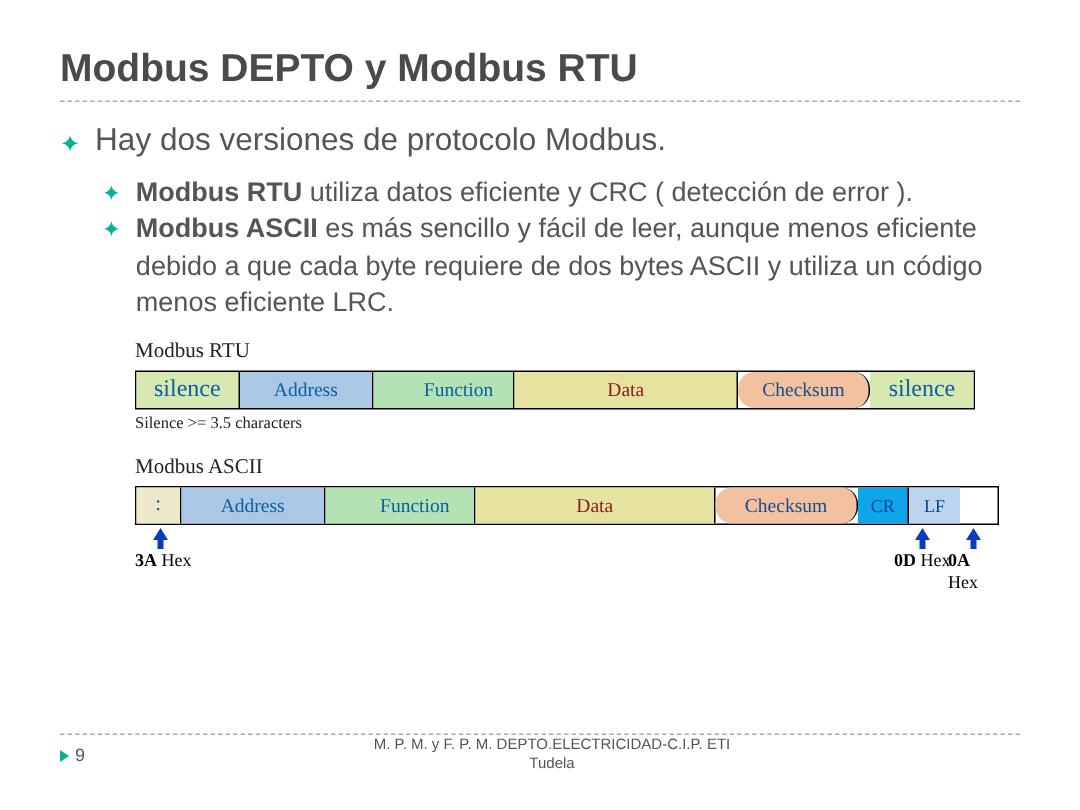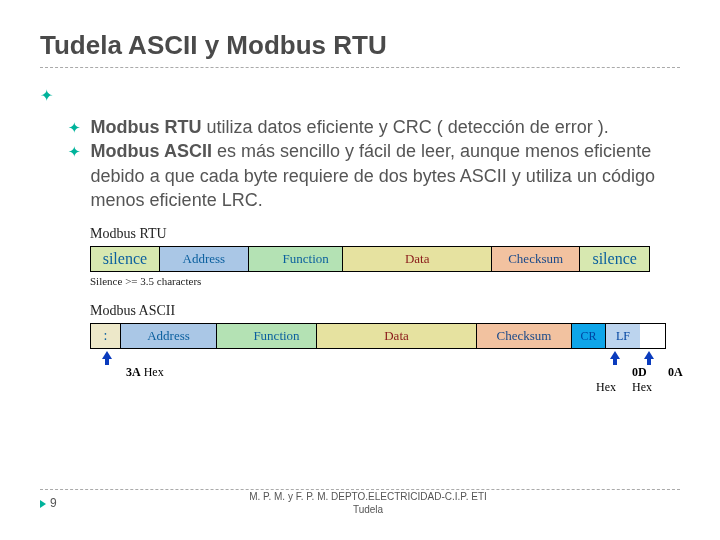--- a/index.html
+++ b/index.html
@@ -31,52 +31,53 @@
   .cell {
     display: flex; align-items: center; justify-content: center;
     font-family: "Times New Roman", serif; font-size: 13px;
     border-right: 1px solid #000;
   }
   .cell:last-child { border-right: none; }
   .c-silence { background: #d7e8b0; width: 74px; color: #0a5f9e; font-size: 16px; }
   .c-addr    { background: #aac7e6; width: 96px; color: #0a5f9e; }
   .c-func    { background: #b4e2b4; width: 100px; color: #0a5f9e; padding-left: 20px; }
   .c-data    { background: #e6e2a0; width: 160px; color: #8a1a1a; }
-  .c-chk     { background: #f2c2a0; width: 95px; color: #1a4a8a; }
+  .c-chk     { background: #f2c2a0; width: 95px; color: #1a4a8a; border-radius: 11px; }
   .c-colon   { background: #ede8c9; width: 30px; color: #0a5f9e; font-size: 14px; }
   .c-cr      { background: #0ea5e9; width: 34px; color: #0144a0; font-size: 12px; }
   .c-lf      { background: #bcd4ee; width: 34px; color: #0144a0; font-size: 12px; }
 
   .silence-note { font-family: "Times New Roman", serif; font-size: 11px; color: #222; margin-top: 3px; }
 
   .arrow-row { position: relative; width: 560px; height: 30px; margin-top: 2px; }
   .arrow { position: absolute; top: 0; }
   .arrow svg { display: block; }
   .hex { position: absolute; top: 14px; font-family: "Times New Roman", serif; font-size: 12px; }
-  .hex b { font-weight: bold; margin-left: 36px; }
+  .hex b { font-weight: bold; }
 
   .footer-line { position: absolute; left: 40px; right: 40px; bottom: 50px; border-top: 1px dashed #aaa; }
   .page-num { position: absolute; left: 50px; bottom: 30px; font-size: 12px; color: #555; }
   .page-tri { position: absolute; left: 40px; bottom: 32px; width: 0; height: 0;
     border-top: 4px solid transparent; border-bottom: 4px solid transparent;
     border-left: 6px solid #00b39b;
   }
   .footer-text {
     position: absolute; left: 16px; right: 0; bottom: 24px;
     text-align: center; font-size: 10px; color: #555; line-height: 1.3;
   }
 </style>
 </head>
 <body>
 
 <div class="slide">
-  <div class="title">Tudela ASCII y Modbus RTU</div>
+  <div class="title">Modbus DEPTO y Modbus RTU</div>
 
   <div class="level1">
     <span class="bullet1">✦</span>
+    <span class="level1-text">Hay dos versiones de protocolo Modbus.</span>
   </div>
 
   <div class="level2-wrap">
     <div class="level2">
       <span class="bullet2">✦</span>
       <span class="level2-text">
         <b>Modbus RTU</b><span> utiliza datos eficiente y CRC ( detección de error ).</span>
       </span>
     </div>
     <div class="level2">

